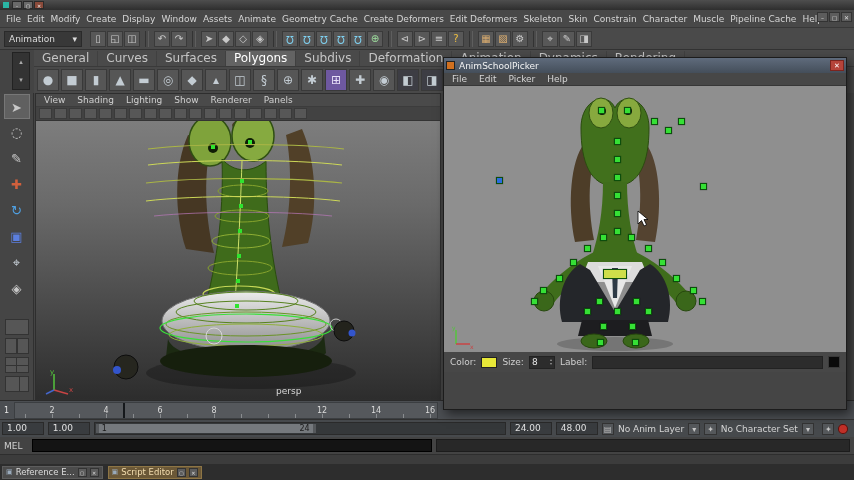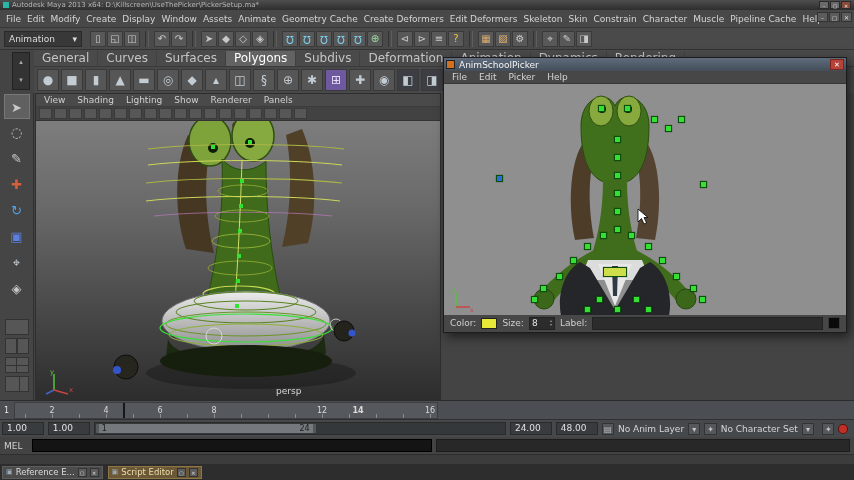--- a/index.html
+++ b/index.html
@@ -52,21 +52,21 @@
   .panel-menubar{height:13px;background:#4a4a4a;display:flex;padding-left:2px;border-bottom:1px solid #3c3c3c}
   .panel-menu{padding:0 6px;font-size:9px;line-height:12px;color:#d0d0d0}
   .panel-toolbar{height:14px;background:#424242;display:flex;gap:2px;padding:1px 3px;border-bottom:1px solid #333}
   .ptb-icon{width:13px;height:11px;background:#575757;border:1px solid #3a3a3a}
   .view{flex:1;position:relative;background:linear-gradient(#7d7d7d,#6a6a6a 30%,#2d2d2d);overflow:hidden}
   .view svg.vp-svg{position:absolute;left:0;top:0}
   .persp-label{position:absolute;left:240px;bottom:3px;font-size:9px;color:#d8d8d8}
   .axis-widget{position:absolute;left:6px;bottom:3px}
 
   
-  .picker-window{position:absolute;left:443px;top:57px;width:404px;height:276px;background:#454545;border:1px solid #1c1c1c;box-shadow:3px 4px 10px rgba(0,0,0,.55);z-index:10;display:flex;flex-direction:column}
+  .picker-window{position:absolute;left:443px;top:57px;width:404px;height:353px;background:#454545;border:1px solid #1c1c1c;box-shadow:3px 4px 10px rgba(0,0,0,.55);z-index:10;display:flex;flex-direction:column}
   .p-titlebar{height:15px;background:linear-gradient(#5f6b7c,#444e5a);display:flex;align-items:center;padding:0 2px;gap:4px}
   .p-icon{width:9px;height:9px;background:#d07020;border:1px solid #222;flex:0 0 auto}
   .p-title{font-size:9px;color:#f2f2f2;flex:1}
   .p-close{width:14px;height:11px;background:#b5433a;border:1px solid #7c241e;color:#fff;font-size:7px;line-height:10px;text-align:center}
   .p-menubar{height:13px;display:flex;background:#474747;border-bottom:1px solid #373737;padding-left:2px}
   .p-menu{padding:0 6px;font-size:9px;line-height:12px;color:#d5d5d5}
   .p-tabs{height:14px;background:#393939;display:flex;align-items:flex-end;padding-left:3px;gap:2px}
   .p-tab{display:flex;align-items:center;gap:3px;padding:0 4px;height:13px;background:#484848;font-size:8.5px;color:#c8c8c8;border:1px solid #2d2d2d;border-bottom:none}
   .p-tab.active{background:#5d5d5d;color:#f0f0f0}
   .p-tab-close{width:8px;height:8px;background:#c0392b;color:#fff;font-size:5px;line-height:8px;text-align:center}
@@ -115,21 +115,20 @@
   .task-label{white-space:nowrap;overflow:hidden}
   .tbtn{width:9px;height:9px;background:#5d5d5d;border:1px solid #333;font-size:5px;line-height:8px;text-align:center;color:#ddd}
 </style>
 </head>
 <body>
 
 <div class="root">
 
   <div class="titlebar">
     <span class="app-icon"></span>
-    <span class="title-text">Autodesk Maya 2013 x64: D:\Killscreen\UseThePicker\PickerSetup.ma*</span>
     <span class="win-btns">
       <span class="win-btn">–</span>
       <span class="win-btn">▢</span>
       <span class="win-btn close">✕</span>
     </span>
   </div>
 
   <div class="menubar">
       <div class="menu-item">File</div>
       <div class="menu-item">Edit</div>
@@ -376,21 +375,21 @@
         <div class="tl-tick" style="left: 334px;"></div>
         <div class="tl-tick" style="left: 361px;"></div>
         <div class="tl-tick" style="left: 388px;"></div>
         <div class="tl-tick" style="left: 415px;"></div>
         <div class="tl-num" style="left: 30px;">2</div>
         <div class="tl-num" style="left: 84px;">4</div>
         <div class="tl-num" style="left: 138px;">6</div>
         <div class="tl-num" style="left: 192px;">8</div>
         <div class="tl-num" style="left: 246px; margin-top: 18px;">10</div>
         <div class="tl-num" style="left: 300px;">12</div>
-        <div class="tl-num" style="left: 336px; font-weight: bold;">14</div>
+        <div class="tl-num" style="left: 354px;">14</div>
         <div class="tl-num" style="left: 408px;">16</div>
       </div>
   </div>
 
   <div class="rangebar">
     <div class="rfield">1.00</div>
     <div class="rfield">1.00</div>
     <div class="range-outer">
       <div class="range-inner">
         <span>1</span>

